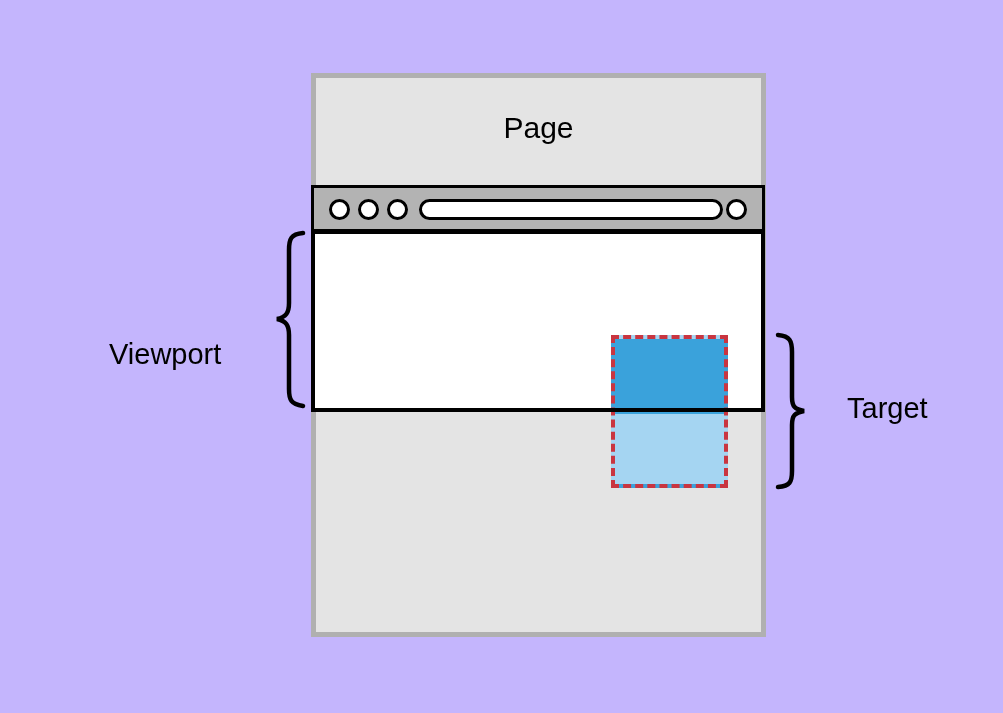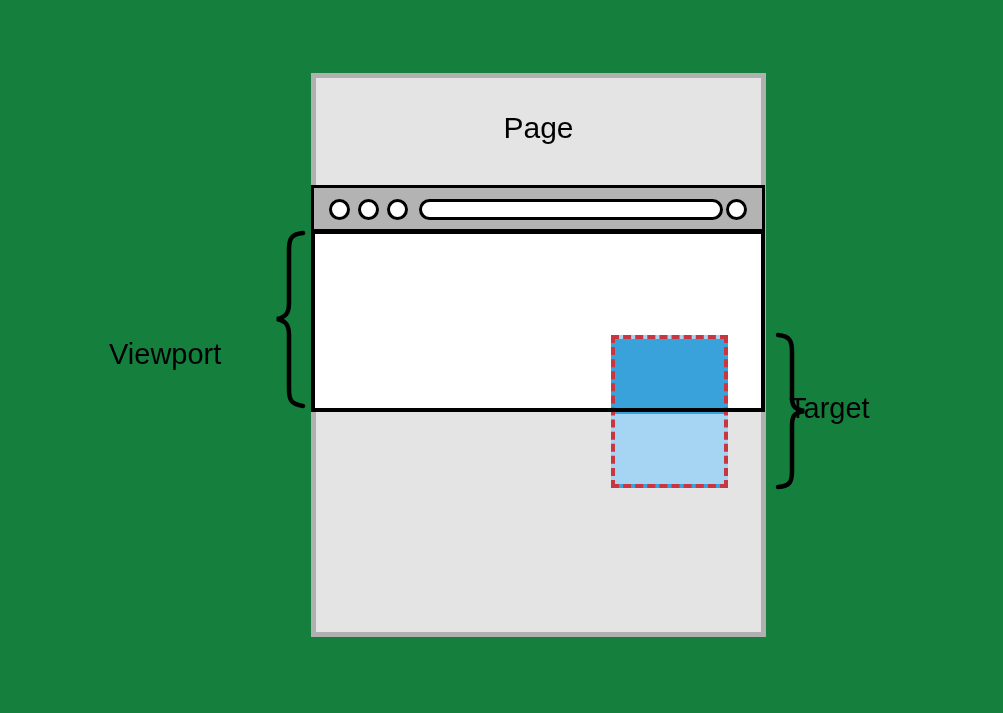--- a/index.html
+++ b/index.html
@@ -3,21 +3,21 @@
 <meta charset="utf-8">
 <style>
   * { margin: 0; padding: 0; box-sizing: border-box; }
   html, body { background: #ffffff; }
   body { font-family: "Liberation Sans", sans-serif; }
 
   .canvas {
     position: relative;
     width: 1003px;
     height: 713px;
-    background: #15803d;
+    background: #c4b5fd;
     overflow: hidden;
   }
 
   
   .page {
     position: absolute;
     left: 311px; top: 73px;
     width: 455px; height: 564px;
     background: var(--page-fill);
     border: 5px solid var(--page-border);
@@ -110,21 +110,21 @@
 
   
   .side-label {
     position: absolute;
     font-size: 29px;
     color: var(--ink);
     white-space: nowrap;
     z-index: 7;
   }
   .viewport-label { left: 109px; top: 301px; margin-top: 37px; }
-  .target-label  { left: 789px; top: 392px; }
+  .target-label  { left: 847px; top: 392px; }
 </style>
 </head>
 <body>
 
 <div class="canvas">
 
   <div class="page">
     <div class="page-title">Page</div>
   </div>
 

